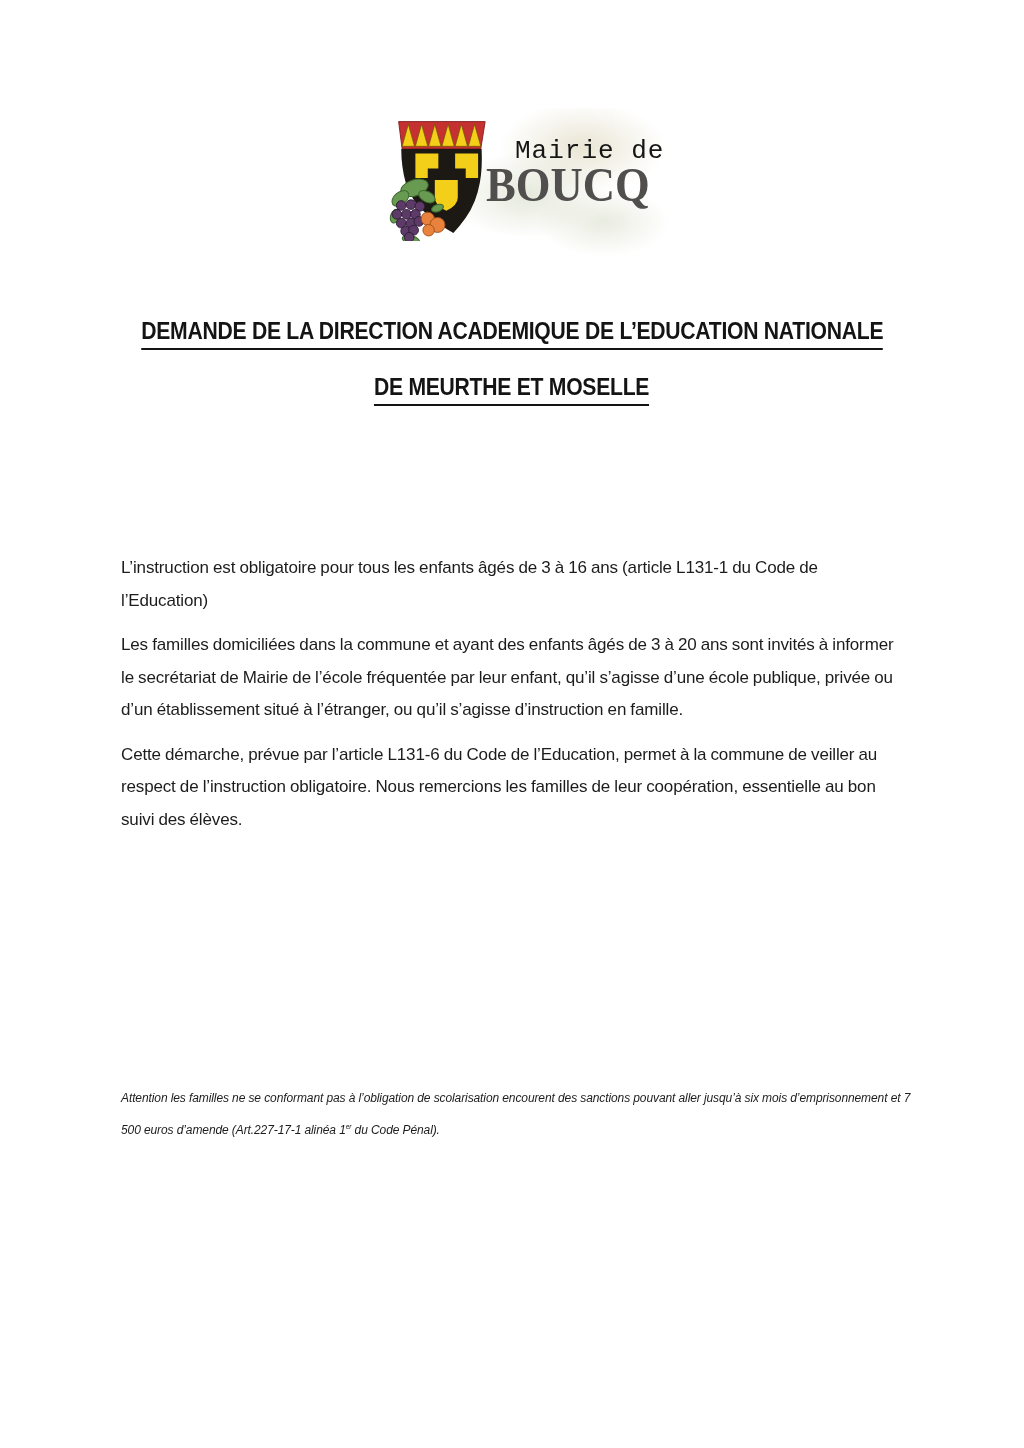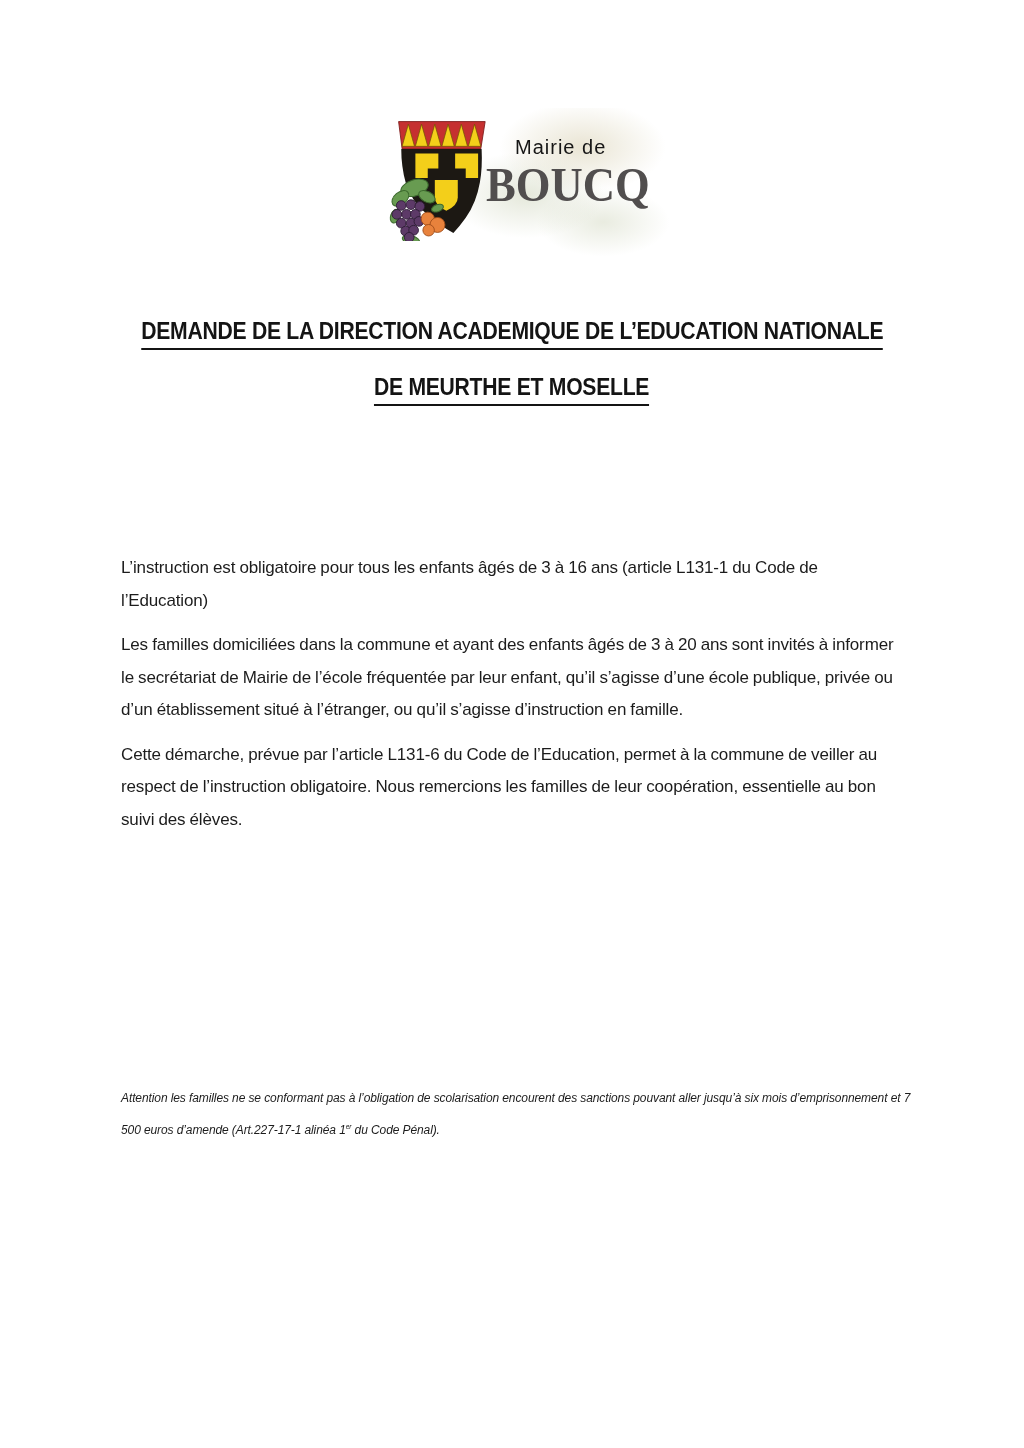--- a/index.html
+++ b/index.html
@@ -28,22 +28,22 @@
       radial-gradient(ellipse 42% 40% at 40% 58%, rgba(203,210,183,0.50), rgba(203,210,183,0) 72%),
       radial-gradient(ellipse 36% 32% at 70% 76%, rgba(206,212,186,0.45), rgba(206,212,186,0) 72%);
   }
   .emblem {
     position: absolute;
     left: 388px; top: 117px;
   }
   .logo-prefix {
     position: absolute;
     left: 515px; top: 136px;
-    font-family: Liberation Sans, sans-serif;
-    font-size: 20px;
+    font-family: Liberation Mono, monospace;
+    font-size: 26px;
     letter-spacing: 1px;
     color: #161616;
   }
   .logo-name {
     position: absolute;
     left: 486px; top: 157px;
     font-family: "Liberation Serif", serif;
     font-weight: bold;
     font-size: 48px;
     letter-spacing: 0px;

